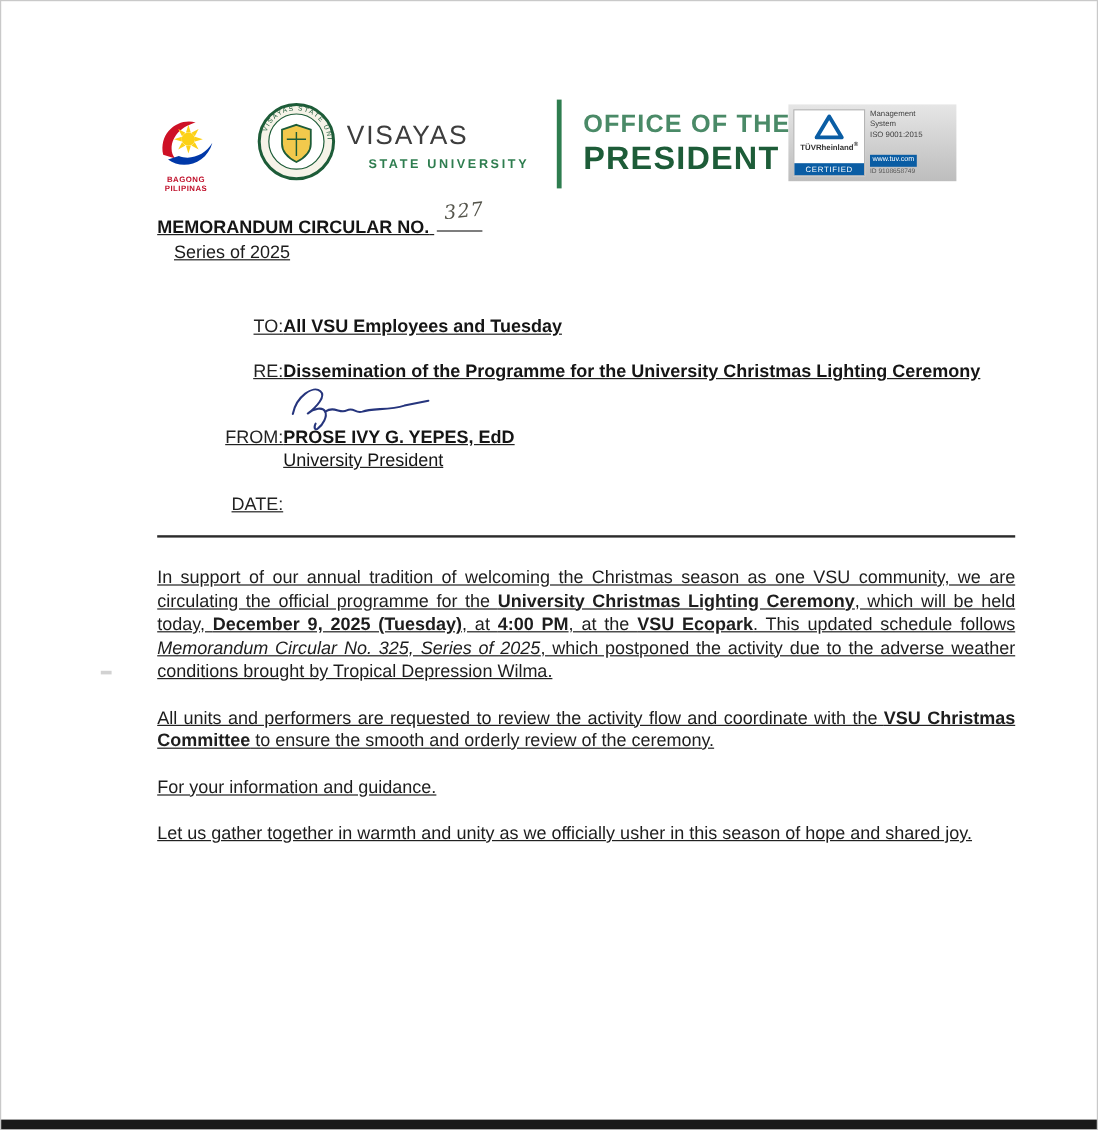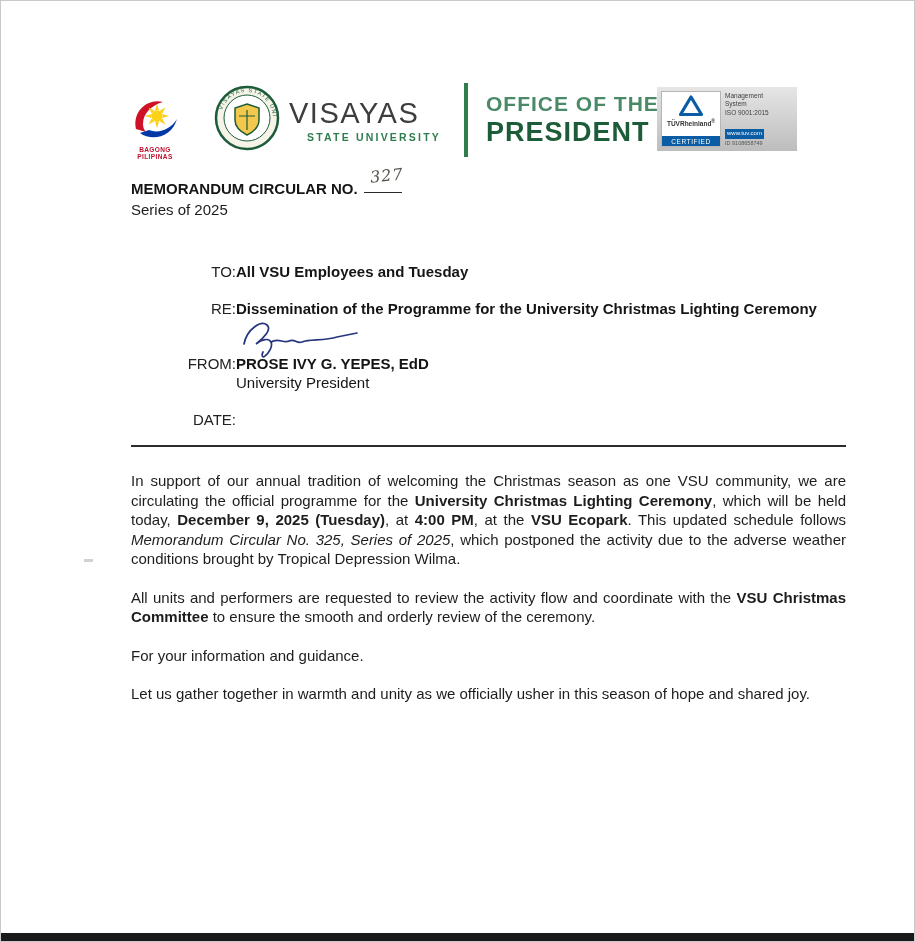--- a/index.html
+++ b/index.html
@@ -7,21 +7,21 @@
   body { font-family:"Liberation Sans", sans-serif; color:#222; position:relative; overflow:hidden; }
 
   .page { position:absolute; inset:0; background:#fff; border:1px solid #c9c9c9; }
 
   
   .letterhead { position:absolute; top:80px; left:0; width:915px; height:84px; }
   .bagong { position:absolute; left:121px; top:12px; width:66px; text-align:center; }
   .bagong-caption { font-size:6.5px; font-weight:700; color:#c0112b; letter-spacing:0.4px; margin-top:1px; }
   .seal { position:absolute; left:213px; top:4px; }
   .wordmark { position:absolute; left:288px; top:14px; width:152px; }
-  .wordmark-main { font-size:29px; font-weight:500; letter-spacing:1.5px; color:#3d3d3d; line-height:36px; }
+  .wordmark-main { font-size:22px; font-weight:500; letter-spacing:1.5px; color:#3d3d3d; line-height:36px; }
   .wordmark-sub { font-size:10.5px; font-weight:600; letter-spacing:2.2px; color:#2e7d4f; text-align:right; margin-top:0px; }
   .hdr-divider { position:absolute; left:463px; top:2px; width:4px; height:74px; background:#2e7d4f; }
   .office { position:absolute; left:485px; top:10px; }
   .office-line1 { font-size:21px; font-weight:700; letter-spacing:1px; color:#4a8a67; line-height:26px; }
   .office-line2 { font-size:27px; font-weight:800; letter-spacing:1px; color:#1d5c38; line-height:30px; }
 
   
   .cert { position:absolute; left:656px; top:6px; width:140px; height:64px;
           background:linear-gradient(180deg,#e6e6e6 0%,#cfcfcf 55%,#bdbdbd 100%);
           display:flex; gap:4px; padding:4px; }
@@ -29,28 +29,28 @@
                flex-direction:column; align-items:center; padding-top:2px; }
   .tuv-brand { font-size:6.5px; font-weight:700; color:#333; white-space:nowrap; }
   .tuv-reg { font-size:5px; vertical-align:super; }
   .tuv-certified { background:#0a5da4; color:#fff; font-size:6.5px; letter-spacing:0.6px;
                    width:100%; text-align:center; padding:1.5px 0; margin-top:auto; }
   .cert-right { flex:1; display:flex; flex-direction:column; font-size:6.5px; color:#3f3f3f; line-height:1.3; padding-top:1px; }
   .cert-web { margin-top:auto; background:#0a5da4; color:#fff; font-size:6px; padding:1px 2px; align-self:flex-start; }
   .cert-id { font-size:5.5px; color:#555; margin-top:1px; }
 
   
-  .content { position:absolute; inset:0; padding:178px 68px 0 130px; }
+  .content { position:absolute; inset:0; padding:178px 68px 0 130px;text-decoration:underline; }
 
   .memo-line1 { font-size:15px; font-weight:700; color:#151515; line-height:19px; }
   .memo-no-wrap { display:inline-block; position:relative; width:46px; height:15px; vertical-align:baseline; }
   .memo-underline { position:absolute; left:2px; bottom:1px; width:38px; border-bottom:1.6px solid #2a2a2a; }
   .memo-number { position:absolute; left:8px; top:-13px; font-family:"DejaVu Serif", serif; font-style:italic;
                  font-size:16px; font-weight:500; color:#55554c; transform:rotate(-6deg); letter-spacing:1px; }
-  .memo-series { font-size:15px; color:#1c1c1c; line-height:20px; margin-top:2px; }
+  .memo-series { font-size:15px; color:#1c1c1c; line-height:20px; margin-top:2px;margin-left:14px; }
 
   .meta { margin-top:42px; display:grid; grid-template-columns:105px 1fr; row-gap:0; font-size:15px; }
   .meta-label { color:#222; line-height:19px;text-align:right; }
   .meta-value { color:#151515; line-height:19px; }
   .bold { font-weight:700; }
   .row-gap { height:18px; grid-column:1 / 3; }
   .sig-cell { grid-column:2 / 3; height:36px; position:relative; margin:2px 0 -2px 0; }
   .sig-cell svg { position:absolute; left:0px; top:-2px; }
 
   .rule { margin-top:16px; border-top:2px solid #2b2b2b; width:100%; }

